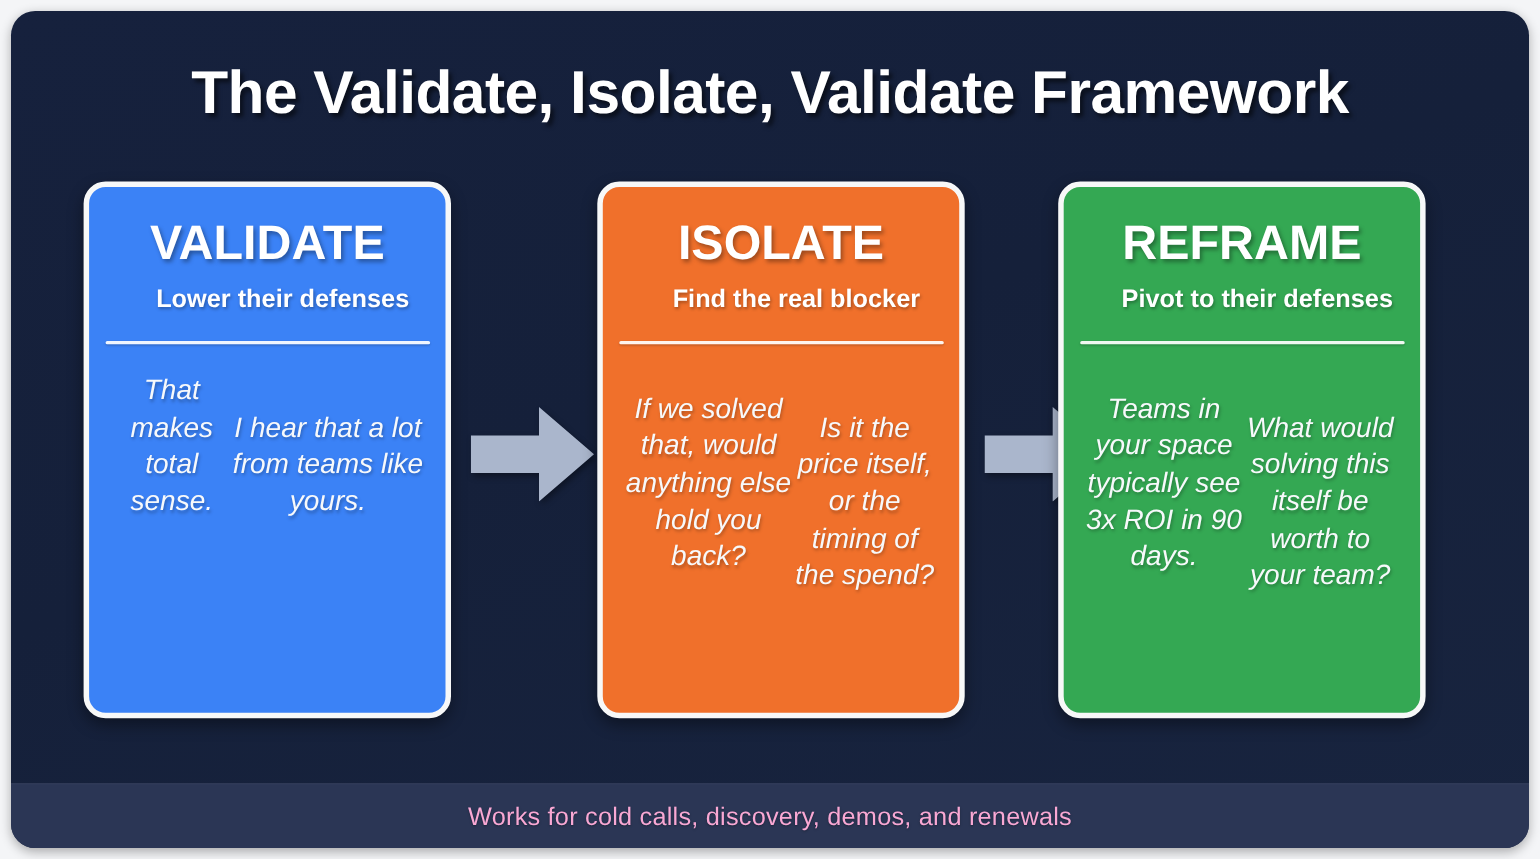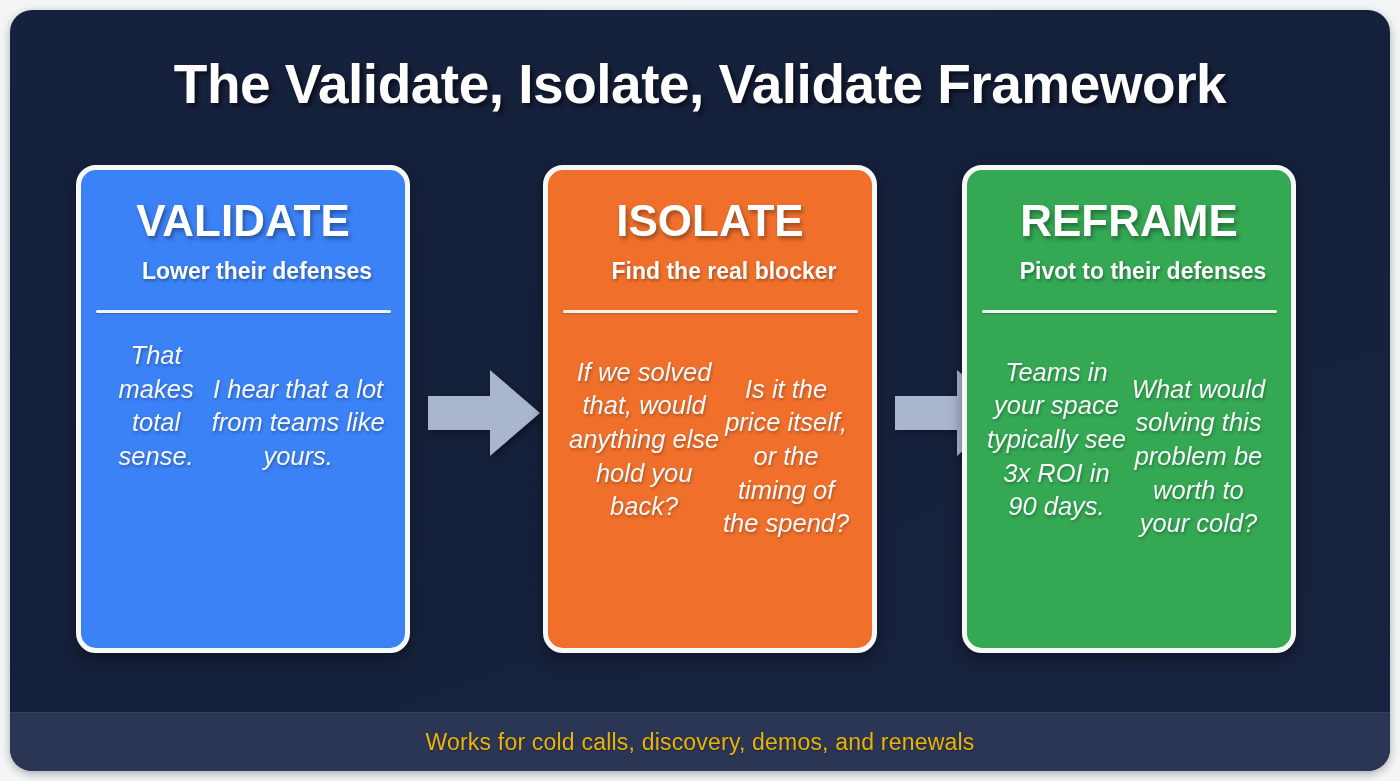--- a/index.html
+++ b/index.html
@@ -145,21 +145,21 @@
     width: 100%;
     height: 58px;
     background: #2b3655;
     border-top: 1px solid rgba(255,255,255,0.06);
     display: flex;
     align-items: center;
     justify-content: center;
   }
   #footer-text {
     font-size: 23px;
-    color: #eab308;
+    color: #f9a8d4;
     letter-spacing: 0.2px;
     text-shadow: 0 1px 2px rgba(0,0,0,0.35);
     white-space: nowrap;
   }
 </style>
 </head>
 <body>
 
 <div id="stage">
   <div id="panel">
@@ -199,21 +199,21 @@
           <polygon points="0,26 62,26 62,0 112,43 62,86 62,60 0,60" fill="#aab6cc"></polygon>
         </svg>
       </div>
 
       <div class="card c2">
         <div class="card-title">REFRAME</div>
         <div class="card-subtitle">Pivot to their defenses</div>
         <div class="card-rule"></div>
         <div class="card-lines">
           <div class="card-line">Teams in your space typically see 3x ROI in 90 days.</div>
-          <div class="card-line">What would solving this problem be worth to your cold?</div>
+          <div class="card-line">What would solving this itself be worth to your team?</div>
         </div>
       </div>
 
     </div>
 
     <div id="footer">
       <div id="footer-text">Works for cold calls, discovery, demos, and renewals</div>
     </div>
 
   </div>

